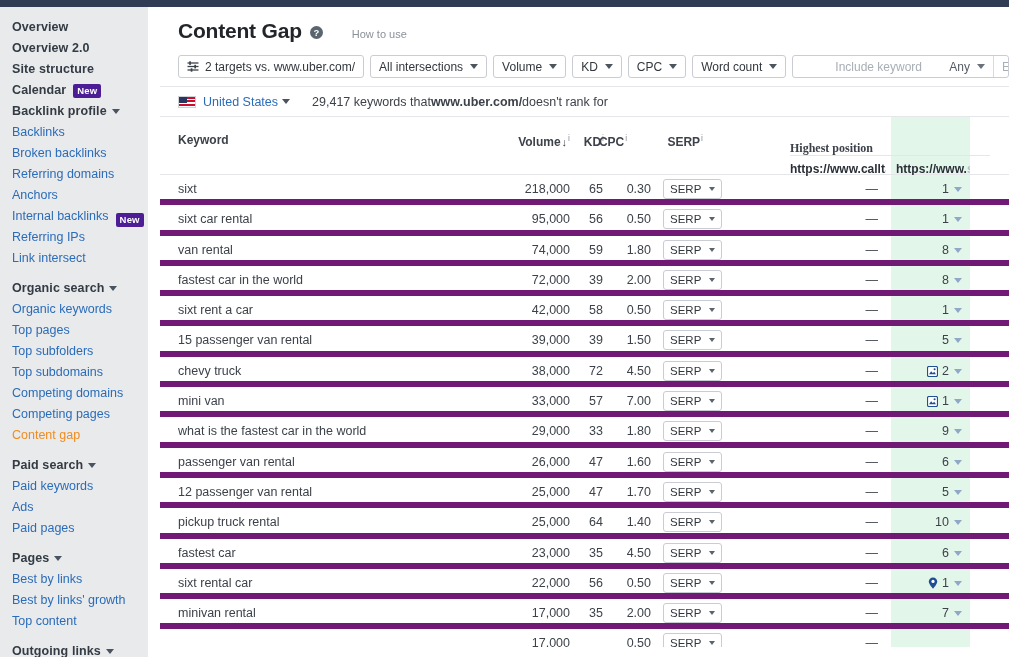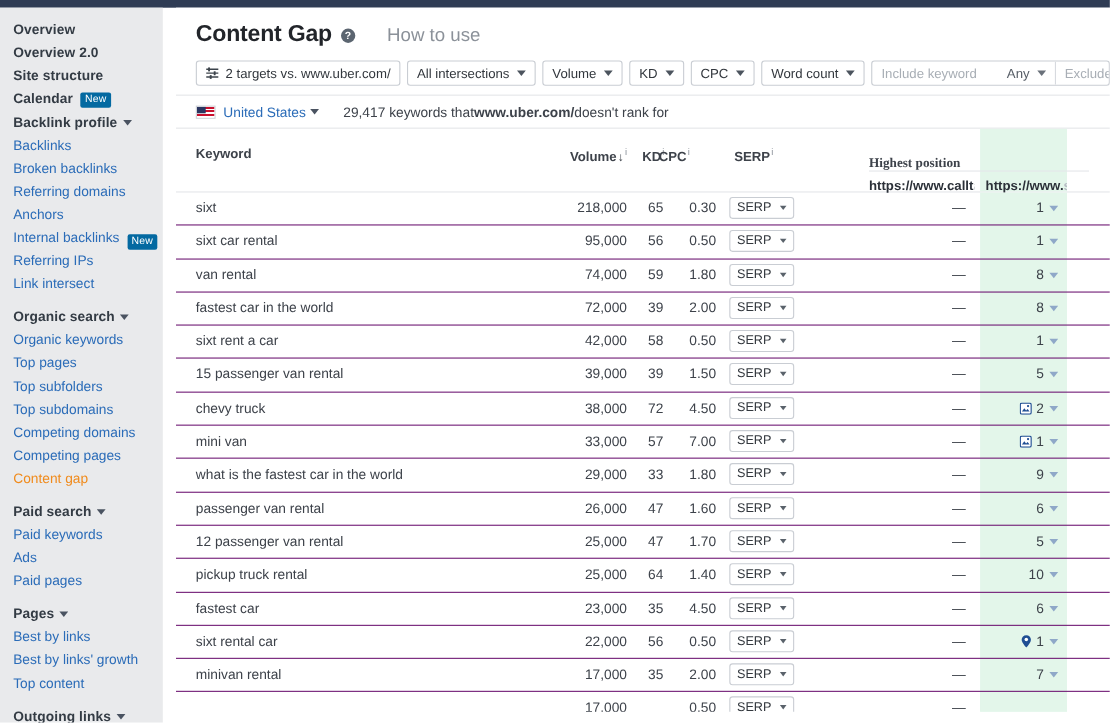--- a/index.html
+++ b/index.html
@@ -42,24 +42,24 @@
   .nav-item .caret {
     display: inline-block; margin-left: 5px;
     width: 0; height: 0;
     border-left: 4px solid transparent;
     border-right: 4px solid transparent;
     border-top: 5px solid #4a5361;
   }
   .badge-new {
     display: inline-block;
     margin-left: 7px;
-    background: #0369a1;
+    background: #4c1d95;
     color: #ffffff;
     font-size: 9.5px;
-    font-weight: normal;
+    font-weight: bold;
     line-height: 11px;
     padding: 1px 4px 2px 4px;
     border-radius: 2px;
     letter-spacing: .2px;
   }
   .nav-gap { height: 9px; }
 
   
   .main {
     position: absolute; top: 7px; left: 160px;
@@ -77,21 +77,21 @@
     letter-spacing: -0.2px;
   }
   .help-circle {
     display: inline-flex; align-items: center; justify-content: center;
     width: 13px; height: 13px; border-radius: 50%;
     background: #5b6570; color: #fff;
     font-size: 9.5px; font-weight: bold;
     margin-left: 8px; margin-right: 5px;
     position: relative; top: -2px;
   }
-  .help-text { font-size: 17px; color: #8b9199; padding-left: 24px; }
+  .help-text { font-size: 11px; color: #8b9199; padding-left: 24px; }
 
   
   .filter-bar {
     display: flex; align-items: center;
     padding: 9px 0 0 18px;
     height: 38px;
   }
   .fbtn {
     display: inline-flex; align-items: center;
     height: 23px;
@@ -121,21 +121,21 @@
     background: #fff;
   }
   .kwinput {
     border: 0; outline: 0;
     font-size: 12px; font-family: inherit;
     color: #32373d;
     padding: 0 8px;
     background: transparent;
   }
   .kwinput::placeholder { color: #a8aeb5; }
-  .kwinput.include { width: 118px; }
+  .kwinput.include { width: 118px; margin-left: 34px; }
   .kwinput.exclude { width: 116px; }
   .any-sel {
     display: inline-flex; align-items: center;
     font-size: 12px; color: #555c65;
     padding: 0 8px 0 4px;
     border-right: 1px solid #d7dadf;
     white-space: nowrap;
   }
   .any-sel .dcaret {
     display:inline-block; margin-left:7px;
@@ -214,21 +214,21 @@
   .green-band {
     position: absolute;
     left: 731px; top: 0;
     width: 79px; height: 100%;
     background: #e3f6ea;
   }
   .tbody { position: relative; }
   .row {
     position: relative;
     height: 30.3px;
-    border-bottom: 1px solid #701a75;
+    border-bottom: 6px solid #701a75;
   }
   .row .cell {
     position: absolute;
     font-size: 12.5px;
     color: #3d424a;
     top: 7px;
     white-space: nowrap;
   }
   .c-keyword { left: 18px; color: #2b6cb8; }
   .c-volume  { left: 330px; width: 80px; text-align: right; }

